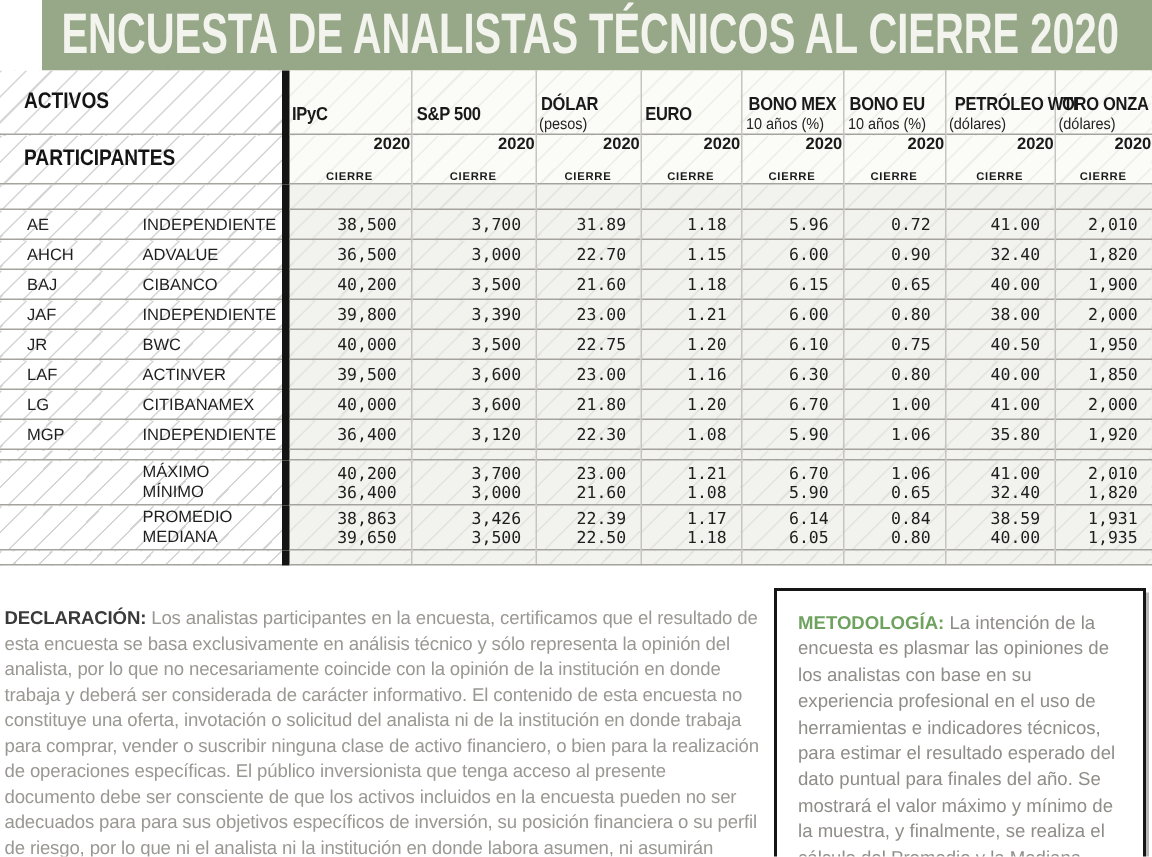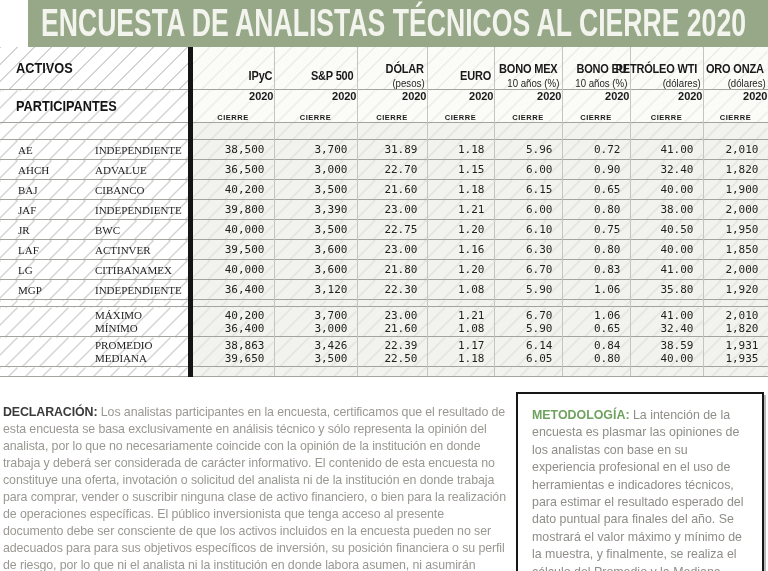--- a/index.html
+++ b/index.html
@@ -19,34 +19,34 @@
   .hatchL{background-color:#ffffff;background-image:repeating-linear-gradient(135deg, rgba(110,110,110,.30) 0 1px, transparent 1px 12px);}
   .hatchH{background-color:#fbfbf8;background-image:repeating-linear-gradient(135deg, rgba(120,120,120,.12) 0 1px, transparent 1px 12px);}
   .hatchD{background-color:#f2f2ee;background-image:repeating-linear-gradient(135deg, rgba(120,120,120,.14) 0 1px, transparent 1px 12px);}
   th.data,td.data{border-left:1px solid #c6c4bf;}
   th.first,td.first{border-left:5px solid #141414;}
   th.last,td.last{border-right:1px solid #c6c4bf;}
   tr.bt th, tr.bt td{border-top:1px solid #a5a39d;}
   tr.bb td{border-bottom:1px solid #a5a39d;}
   thead tr.r1 th{height:37px;}
   thead tr.r2 th{height:29px;}
-  .hwrap{display:flex;flex-direction:column;justify-content:center;align-items:flex-end;height:100%;margin-top:15px;}
+  .hwrap{display:flex;flex-direction:column;justify-content:center;align-items:flex-start;height:100%;margin-top:15px;}
   .htitle{font-weight:700;font-size:12.5px;color:#191919;white-space:nowrap;transform:scaleX(.88);letter-spacing:-.2px;}
   .hsub{font-weight:400;font-size:10.5px;color:#242424;white-space:nowrap;transform:scaleX(.92);margin-top:1px;}
   .hsub:empty{display:none;}
   .year{font-weight:700;font-size:11px;color:#191919;display:block;text-align:right;}
   .period{font-weight:700;font-size:7.5px;letter-spacing:.5px;color:#191919;display:block;text-align:center;margin-top:11px;}
   .corner{text-align:left;}
   .corner .ctext{display:inline-block;font-weight:700;font-size:15px;color:#141414;transform:scaleX(.85);transform-origin:left center;white-space:nowrap;margin-left:16px;}
   tbody td{height:19px;}
   td.data{
     font-family:"DejaVu Sans Mono", monospace;font-size:11px;color:#1e1e1e;
     text-align:right;padding-right:9px;white-space:nowrap;
   }
-  .pcell{font-family:Liberation Serif, serif;font-size:11px;color:#1e1e1e;}
+  .pcell{font-family:Liberation Sans, sans-serif;font-size:11px;color:#1e1e1e;}
   .pcell .inner{display:flex;align-items:center;padding-left:18px;}
   .pcell .code{width:77px;}
   tr.sp1 td{height:16px;}
   tr.sp2 td{height:6px;}
   tr.sp3 td{height:9px;}
   tr.sum td{height:29px;margin-left:20px;}
   tr.sum .stack{display:flex;flex-direction:column;justify-content:center;height:100%;}
   tr.sum .line{line-height:13px;}
   tr.sum .pcell .stack{padding-left:95px;}
   
@@ -277,21 +277,21 @@
           <div class="inner">
             <span class="code">LG</span>
             <span class="firm">CITIBANAMEX</span>
           </div>
         </td>
         <td class="data hatchD first ">40,000</td>
         <td class="data hatchD ">3,600</td>
         <td class="data hatchD ">21.80</td>
         <td class="data hatchD ">1.20</td>
         <td class="data hatchD ">6.70</td>
-        <td class="data hatchD ">0.83</td>
+        <td class="data hatchD ">1.00</td>
         <td class="data hatchD ">41.00</td>
         <td class="data hatchD last ">2,000</td>
       </tr>
       <tr class="bt">
         <td class="pcell hatchL">
           <div class="inner">
             <span class="code">MGP</span>
             <span class="firm">INDEPENDIENTE</span>
           </div>
         </td>

